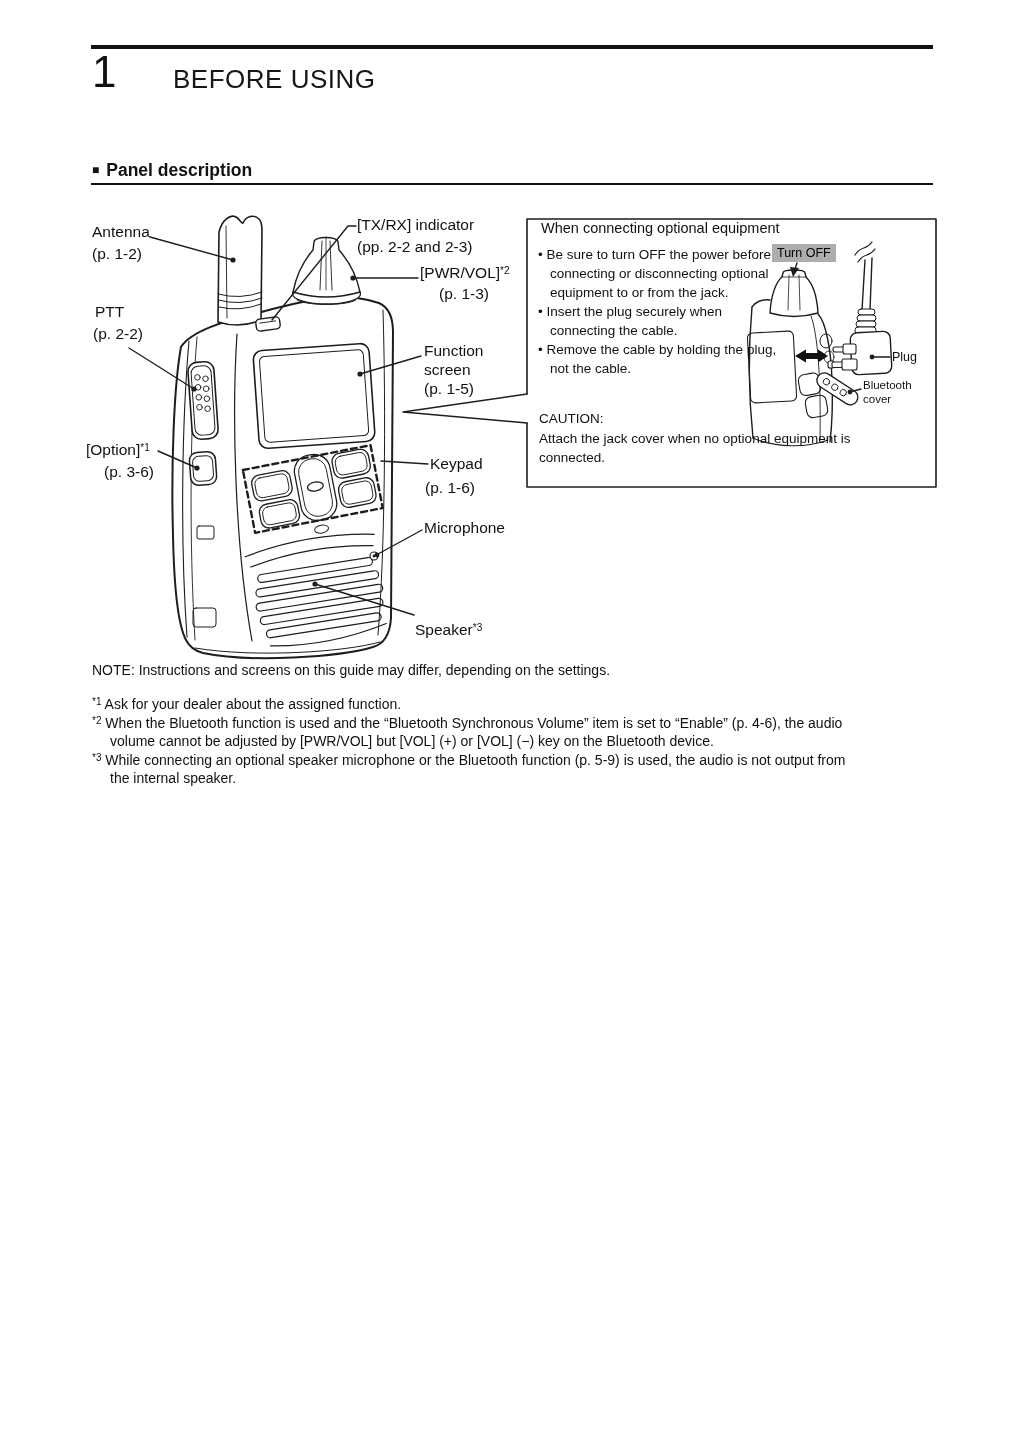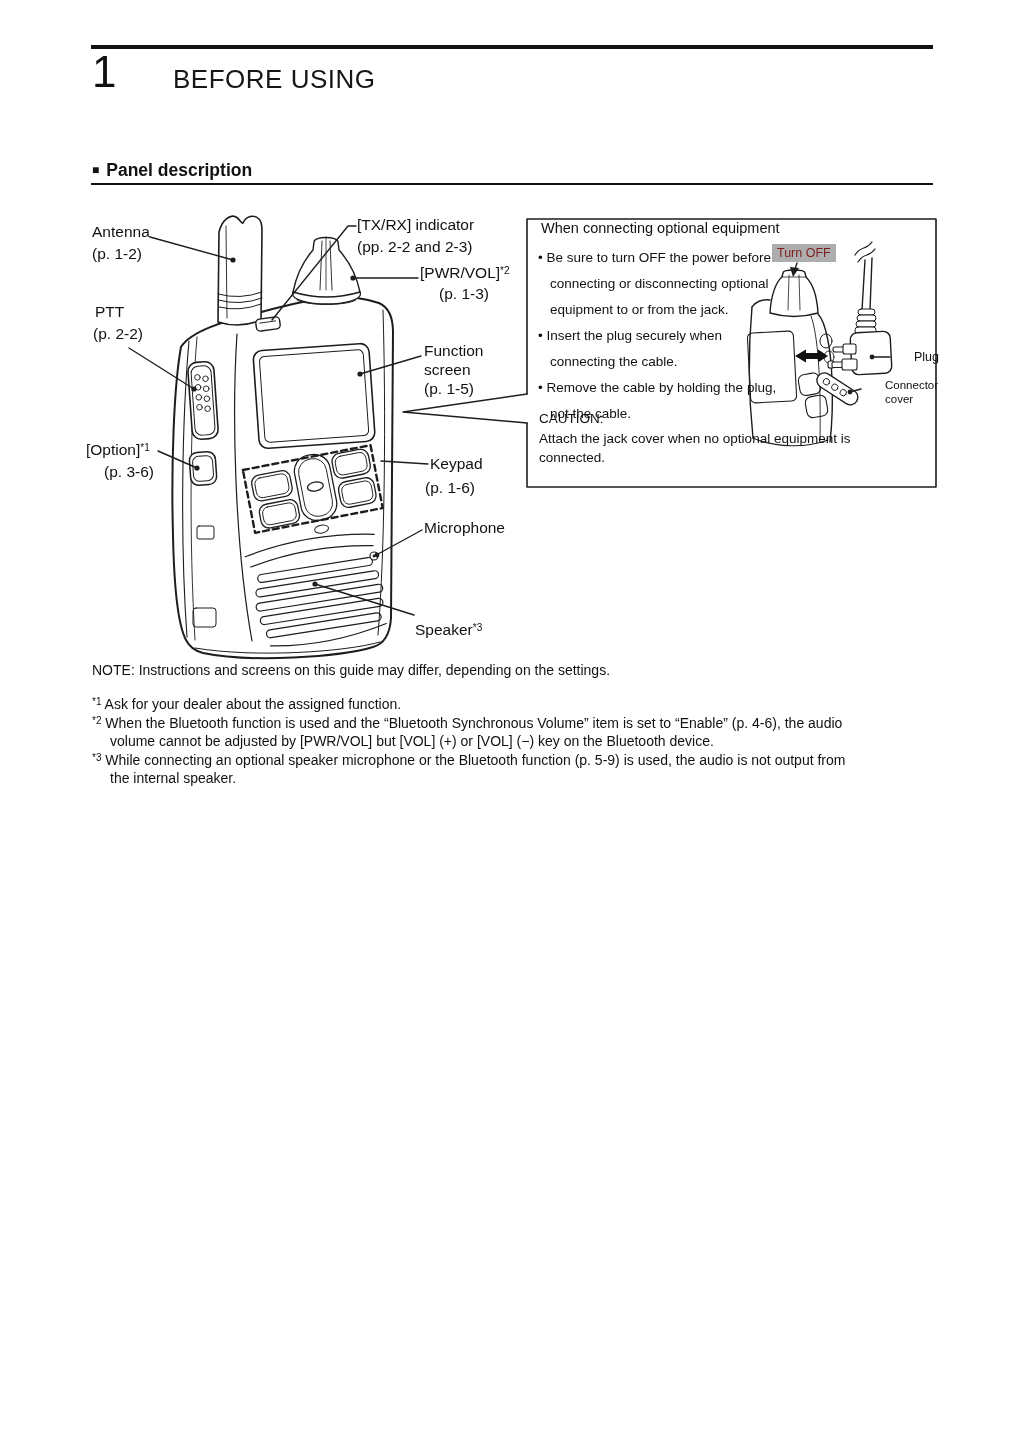--- a/index.html
+++ b/index.html
@@ -10,25 +10,25 @@
   }
   .rule{position:absolute;background:#111;}
   .chapter-num{position:absolute;left:92px;top:50px;font-size:44px;line-height:44px;font-weight:400;}
   .chapter-title{position:absolute;left:173px;top:66px;font-size:26px;line-height:26px;font-weight:400;letter-spacing:.5px;color:#161616;}
   .section-head{position:absolute;left:92px;top:159px;font-size:17.5px;font-weight:bold;line-height:22px;}
   .section-head .sq{font-size:12px;vertical-align:2px;margin-right:7px;}
   .dlabel{position:absolute;font-size:15.5px;line-height:22px;white-space:nowrap;}
   .dlabel span{display:block;}
   sup.mk{font-size:10px;vertical-align:4px;line-height:0;}
   .infobox-title{position:absolute;left:541px;top:220px;font-size:14.5px;white-space:nowrap;}
-  .bullets{position:absolute;left:538px;top:245px;width:250px;font-size:13.5px;line-height:26px;}
+  .bullets{position:absolute;left:538px;top:245px;width:250px;font-size:13.5px;line-height:19px;}
   .bullet-item{padding-left:12px;text-indent:-12px;}
   .caution{position:absolute;left:539px;top:409px;width:336px;font-size:13.5px;line-height:19.5px;}
-  .turnoff{position:absolute;left:772px;top:244px;font-size:12.5px;line-height:18px;padding:0 5px;background:#adadad;color:#7f1d1d;}
-  .slabel{position:absolute;font-size:12.5px;line-height:14px;white-space:nowrap;margin-left:22px;}
+  .turnoff{position:absolute;left:772px;top:244px;font-size:12.5px;line-height:18px;padding:0 5px;background:#adadad;color:#000000;}
+  .slabel{position:absolute;font-size:12.5px;line-height:14px;white-space:nowrap;}
   .slabel.small{font-size:11.5px;}
   .note{position:absolute;left:92px;top:661px;width:720px;font-size:14px;line-height:18px;}
   .footnotes{position:absolute;left:92px;top:695px;width:846px;font-size:14px;line-height:18.6px;}
   .fn{padding-left:18px;text-indent:-18px;}
   .fn .l2{display:block;text-indent:0;}
   .pagenum{position:absolute;left:0;top:1371px;width:1024px;text-align:center;font-size:14.5px;}
   svg{position:absolute;left:85px;top:210px;}
   svg *{vector-effect:none;}
 </style>
 </head>
@@ -272,21 +272,21 @@
     </div>
   </div>
   <div class="caution">
     <div>CAUTION:</div>
     <div>Attach the jack cover when no optional equipment is</div>
     <div>connected.</div>
   </div>
   <div class="turnoff" style="background: rgb(173, 173, 173);">Turn OFF</div>
   <div class="slabel" style="left:892px;top:350px;">Plug</div>
   <div class="slabel small" style="left:863px;top:378px;">
-    <div>Connector</div>
+    <div>Bluetooth</div>
     <div>cover</div>
   </div>
 
   <div class="note">NOTE: Instructions and screens on this guide may differ, depending on the settings.</div>
   <div class="footnotes">
     <div class="fn">
       <sup class="mk">*1</sup> <span style="display:inline;">Ask for your dealer about the assigned function.</span>
     </div>
     <div class="fn">
       <sup class="mk">*2</sup> <span style="display:inline;">When the Bluetooth function is used and the “Bluetooth Synchronous Volume” item is set to “Enable” (p. 4-6), the audio</span>

